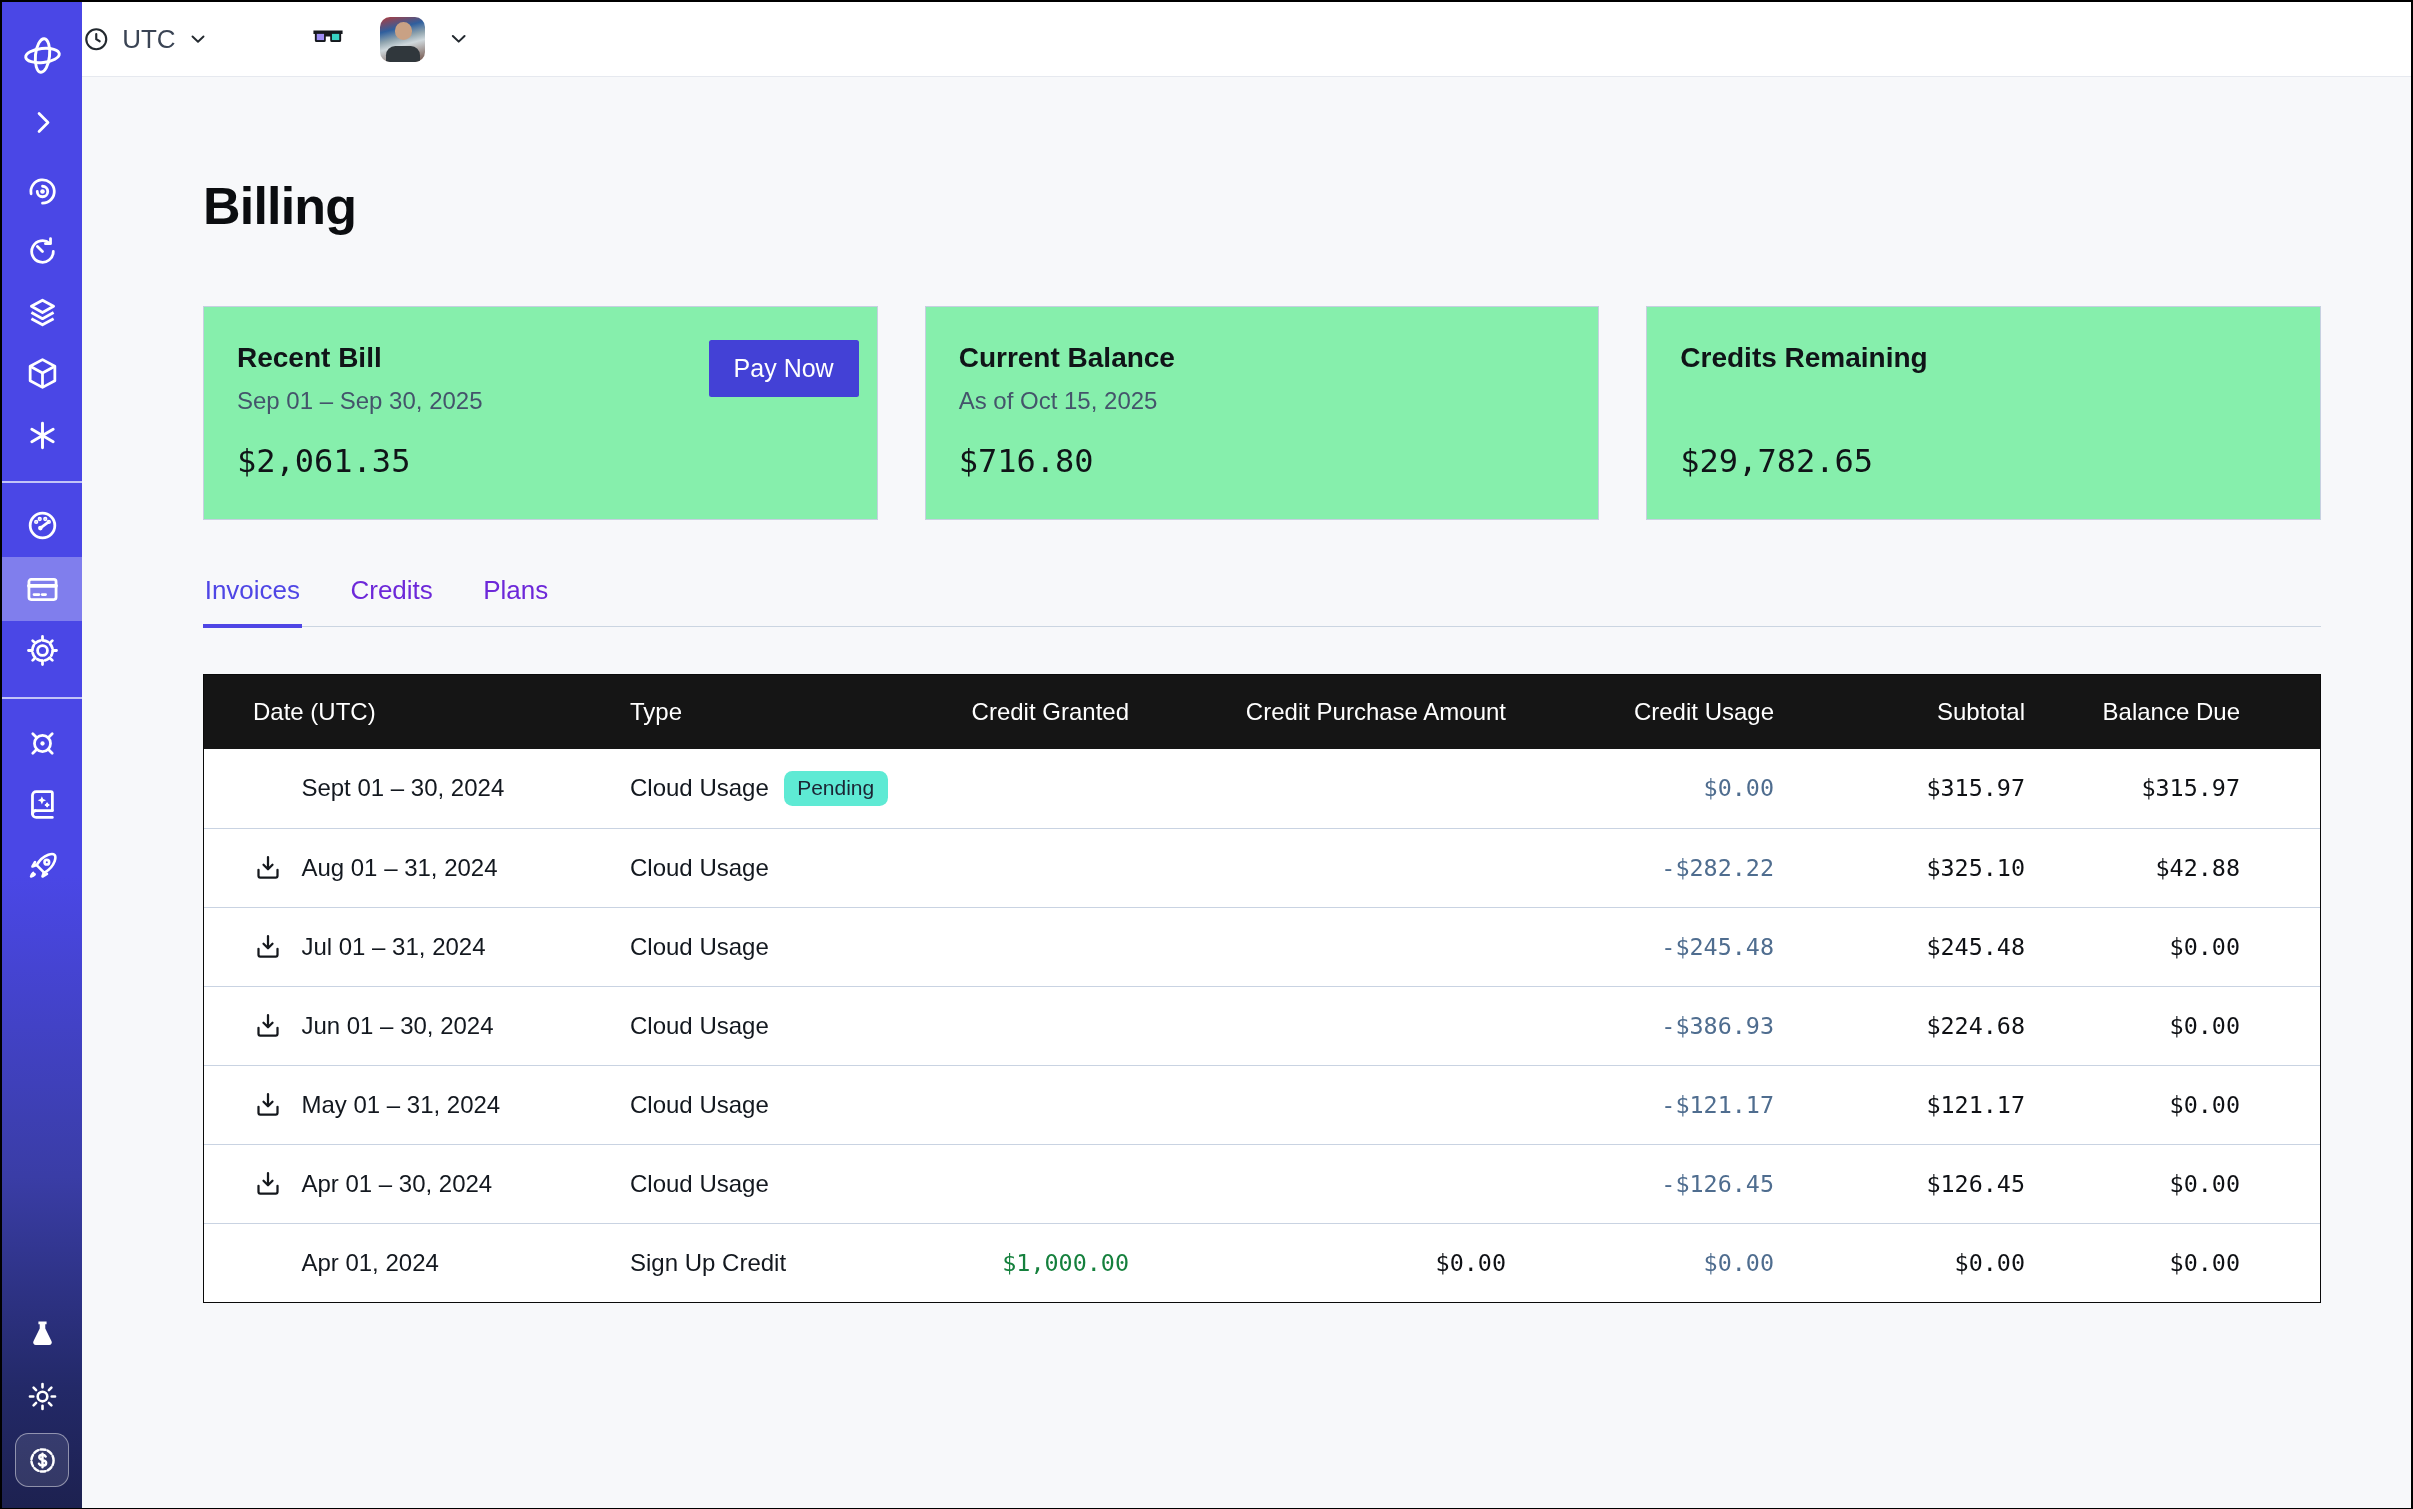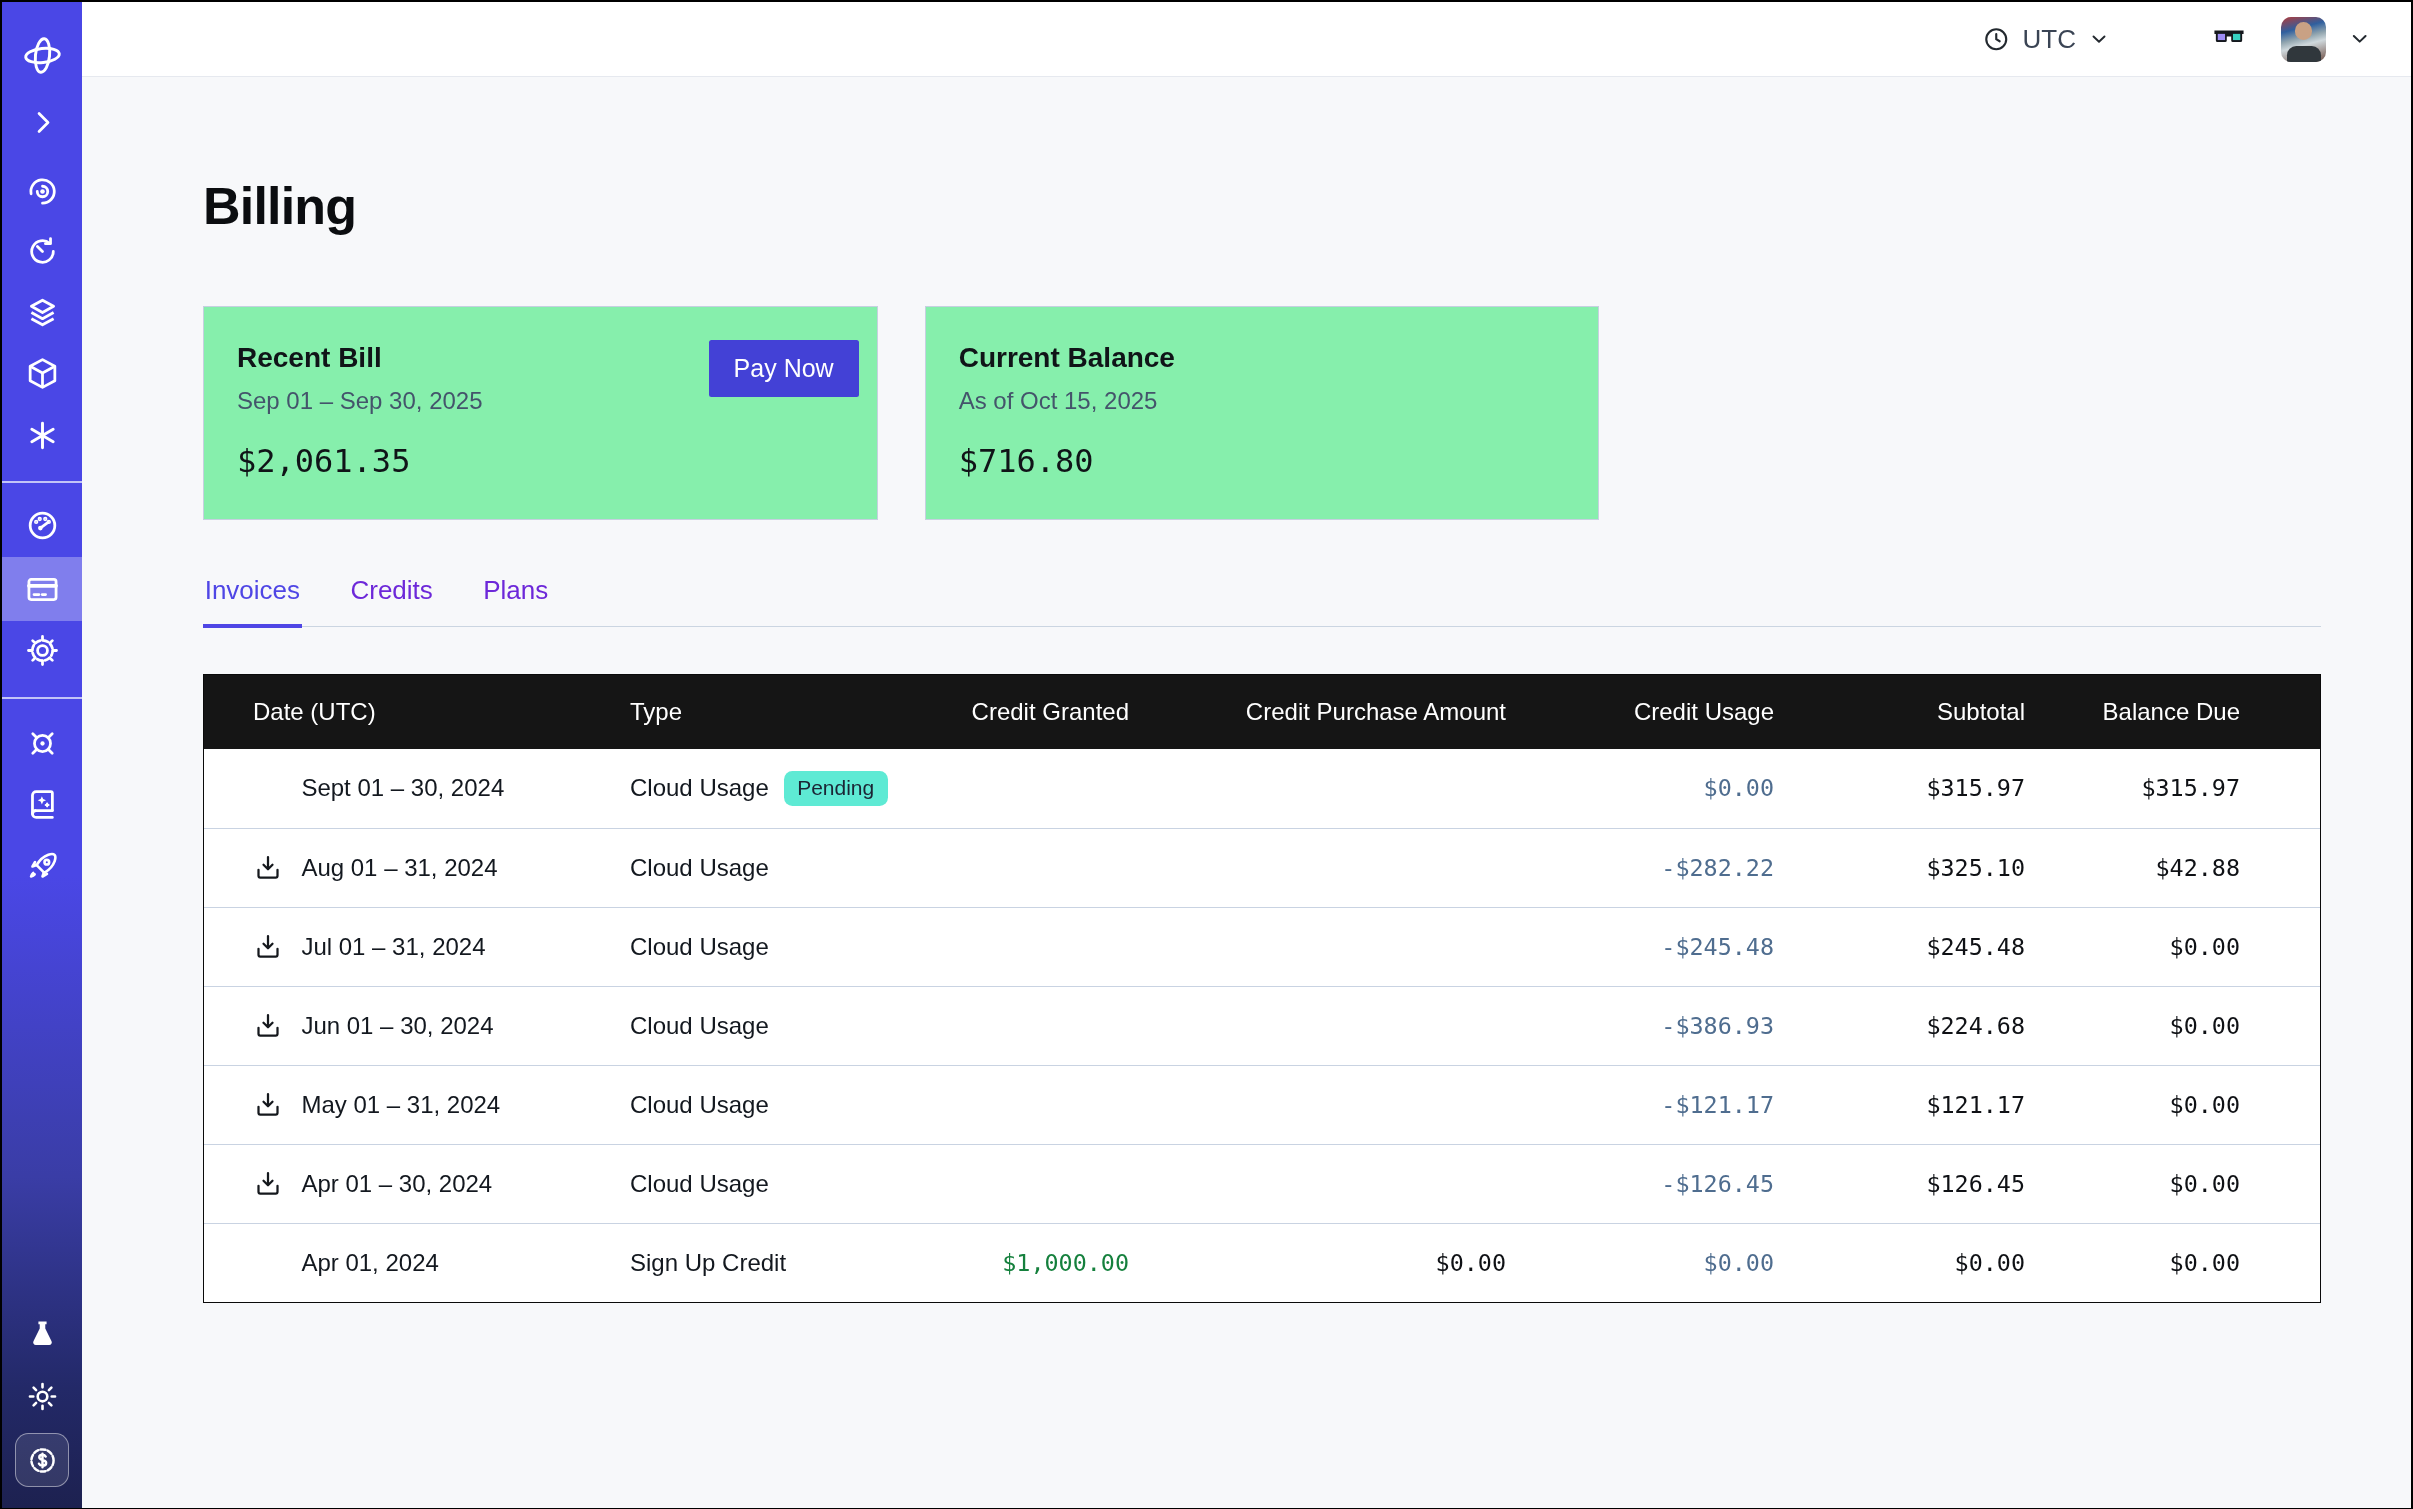--- a/index.html
+++ b/index.html
@@ -13,21 +13,21 @@
   .side-item { position:absolute; left:0; width:80px; height:60px;
     display:flex; align-items:center; justify-content:center; color:#fff; cursor:pointer; }
   .side-item svg { display:block; }
   .side-divider { position:absolute; left:0; width:80px; height:1.7px; background:rgba(235,238,252,.75); }
   .side-item.active { background:rgba(255,255,255,.30); height:64px; }
   .dollar-btn { width:54px; height:54px; border:1.7px solid rgba(255,255,255,.45);
     background:rgba(255,255,255,.10); border-radius:13.4px; display:flex; align-items:center; justify-content:center; }
 
   
   .topbar { position:absolute; left:80px; right:0; top:0; height:75px; background:#fff;
-    border-bottom:1.7px solid #e6e9ef; display:flex; align-items:center; justify-content:flex-end;
+    border-bottom:1.7px solid #e6e9ef; display:flex; align-items:center; 
     padding-right:40px; }
   .tz { display:flex; align-items:center; gap:11.7px; color:#3a4454; font-size:26px; cursor:pointer; }
   .tb-gap1 { width:100px; } .tb-gap2 { width:33px; } .tb-gap3 { width:22px; }
   .avatar { width:45px; height:45px; border-radius:10px; overflow:hidden; position:relative;
     background:linear-gradient(165deg,#b23b3b 0%,#2f5f9e 28%,#90a4ae 46%,#cfd8dc 60%,#6d4c41 100%); cursor:pointer; }
   .avatar::before { content:''; position:absolute; top:5.9px; left:14.2px; width:17.6px; height:17.6px;
     border-radius:50%; background:#c9a184; }
   .avatar::after { content:''; position:absolute; bottom:-4.2px; left:5.9px; width:34px; height:20px;
     border-radius:9.2px 9.2px 0 0; background:#30373c; }
 
@@ -237,20 +237,25 @@
         <div class="card-title">Recent Bill</div>
         <div class="card-sub">Sep 01 – Sep 30, 2025</div>
         <div class="card-amount">$2,061.35</div>
         <button class="paynow">Pay Now</button>
       </div>
       <div class="card">
         <div class="card-title">Current Balance</div>
         <div class="card-sub">As of Oct 15, 2025</div>
         <div class="card-amount">$716.80</div>
       </div>
+      <div class="card">
+        <div class="card-title">Credits Remaining</div>
+        <div class="card-sub"></div>
+        <div class="card-amount">$29,782.65</div>
+      </div>
     </section>
 
     <nav class="tabs">
       <div class="tab active">Invoices</div>
       <div class="tab">Credits</div>
       <div class="tab">Plans</div>
     </nav>
 
     <section class="tablewrap">
       <div class="grid-row thead" id="thead">

